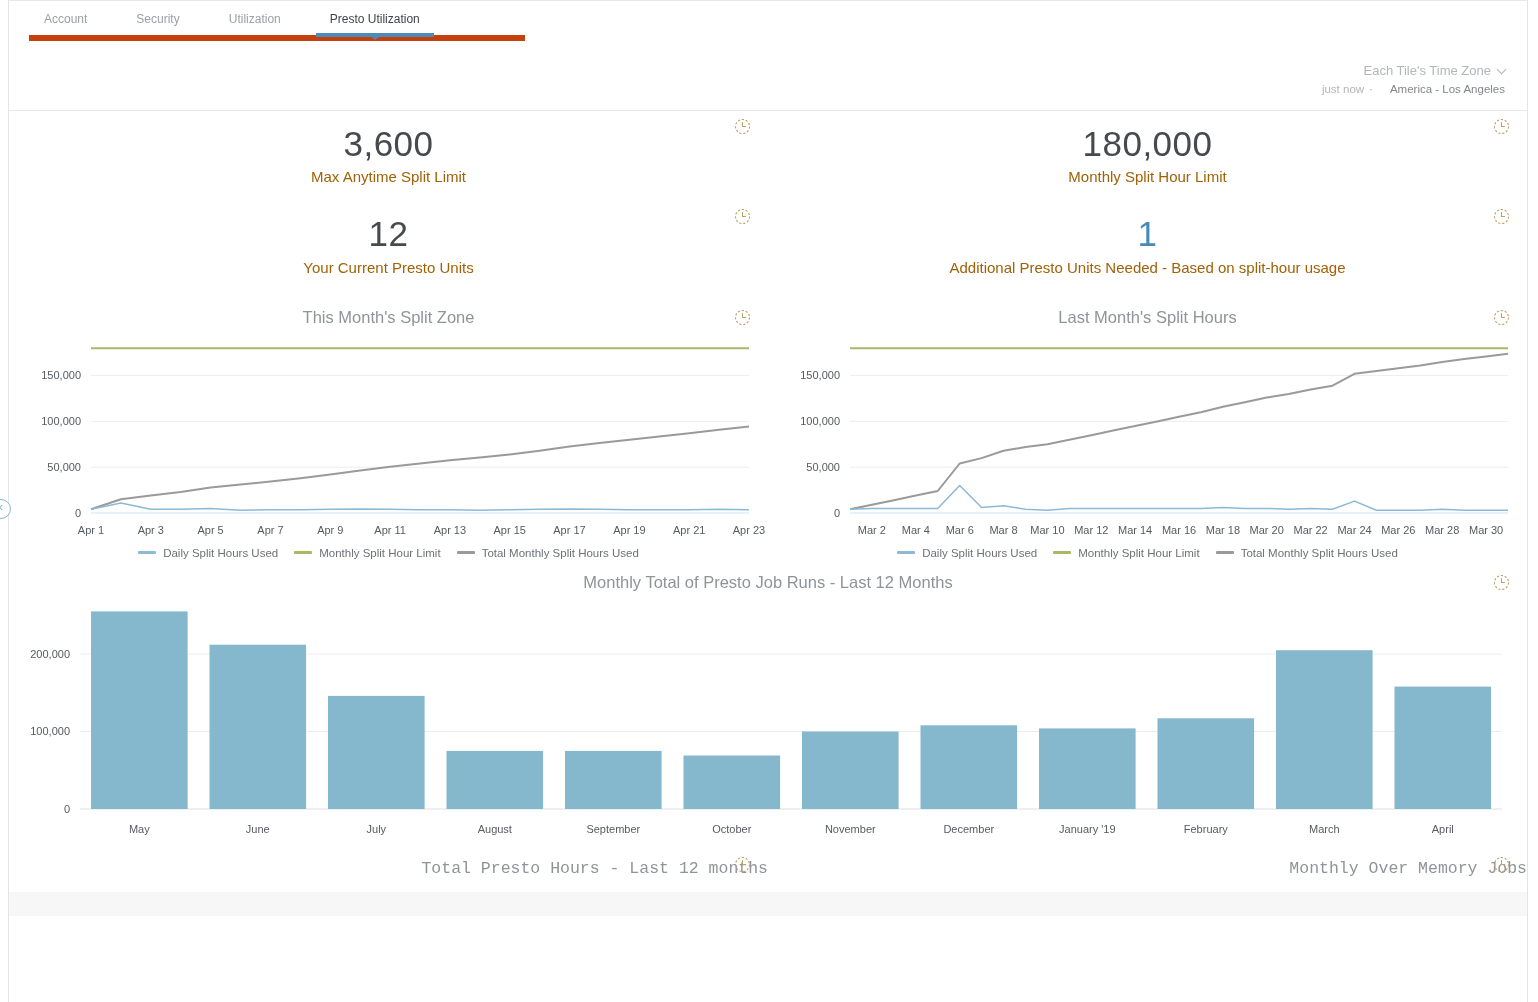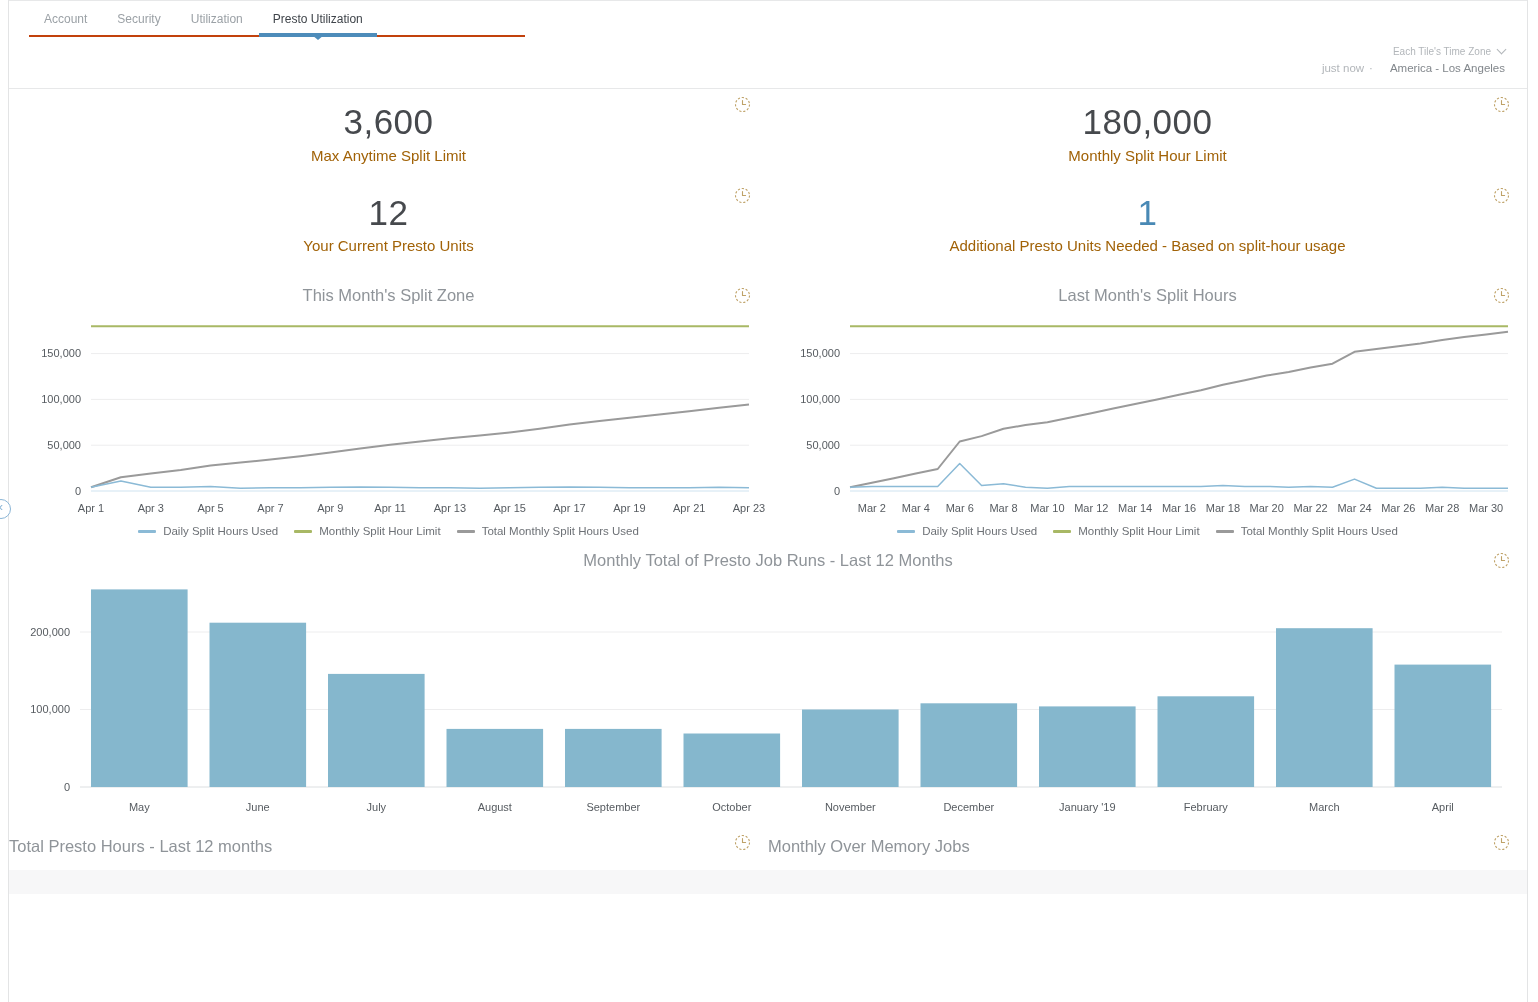--- a/index.html
+++ b/index.html
@@ -3,29 +3,29 @@
 <meta charset="utf-8">
 <style>
   html,body{margin:0;padding:0;background:#fff;}
   body{width:1538px;height:1002px;position:relative;overflow:hidden;
        font-family:"Liberation Sans","DejaVu Sans",sans-serif;color:#46494d;}
   .frame{position:absolute;top:0;bottom:0;left:8px;right:10px;
          border-left:1px solid #e3e4e5;border-right:1px solid #e3e4e5;background:#fff;}
   .page-title{padding:20px 0 16px 28px;font-size:21px;color:#3e4246;}
   .divider{border-bottom:1px solid #e7e8e9;}
   
-  .tabbar{margin-left:20px;width:496px;border-bottom:2px solid #c2410c;display:flex;}
+  .tabbar{margin-left:20px;width:496px;border-bottom:6px solid #c2410c;display:flex;gap:19px;}
   .tab{padding:11px 15px 9px;font-size:12px;color:#9ba1a6;position:relative;cursor:pointer;white-space:nowrap;}
   .tab.active{color:#3f444a;}
   .tab.active::after{content:'';position:absolute;left:1px;right:1px;bottom:-2px;height:4px;background:#4d8cba;}
   .tab.active::before{content:'';position:absolute;left:50%;margin-left:-6px;bottom:-11px;
        border:6px solid transparent;border-top:5px solid #4d8cba;}
   
   .tz{text-align:right;padding:8px 22px 12px 0;line-height:1.45;}
-  .tz-top{font-size:10px;color:#b2b6ba;}
+  .tz-top{font-size:13px;color:#b2b6ba;margin-top:13px;}
   .chev{display:inline-block;width:6px;height:6px;border-right:1.2px solid #b2b6ba;border-bottom:1.2px solid #b2b6ba;
         transform:rotate(45deg);margin-left:7px;vertical-align:2px;}
   .tz-bottom{font-size:11.5px;color:#b2b6ba;}
   .tz-zone{color:#82878c;margin-left:12px;}
   .tz-sep{margin:0 5px;}
   
   .kpi-row{display:flex;}
   .kpi{flex:1;position:relative;text-align:center;padding:14px 0 16px;}
   .kpi-value{font-size:35px;font-weight:300;color:#46494d;letter-spacing:.5px;line-height:1.1;}
   .kpi-value.accent{color:#4989b5;}
@@ -36,21 +36,21 @@
   .chart-tile{flex:1;position:relative;text-align:center;}
   .chart-title{font-size:16.5px;color:#8f9499;padding:6px 0 0;}
   svg.chart{display:block;margin:6px auto 0;}
   .tick{font-size:11px;fill:#565b60;font-family:"Liberation Sans","DejaVu Sans",sans-serif;}
   .legend{display:flex;justify-content:center;gap:16px;font-size:11.5px;color:#6d7176;margin-top:4px;}
   .leg-item{display:inline-flex;align-items:center;}
   .leg-swatch{display:inline-block;width:18px;height:3px;margin-right:7px;border-radius:1px;}
   .bar-tile{position:relative;text-align:center;margin-top:8px;}
   
   .bottom-row{display:flex;margin-top:6px;}
-  .bottom-tile{flex:1;position:relative;text-align:left;}
+  .bottom-tile{flex:1;position:relative;text-align:right;font-family:Liberation Mono, monospace;}
   .bottom-title{font-size:16.5px;color:#8f9499;padding:10px 0 8px;}
   .strip{height:24px;background:#f7f7f8;margin-top:6px;}
   
   .edge-btn{position:absolute;left:-9px;top:499px;width:18px;height:18px;border-radius:50%;
             border:1px solid #8ab5d6;color:#8ab5d6;font-size:12px;line-height:15px;text-align:center;
             background:#fff;z-index:5;cursor:pointer;}
 </style>
 </head>
 <body>
 

